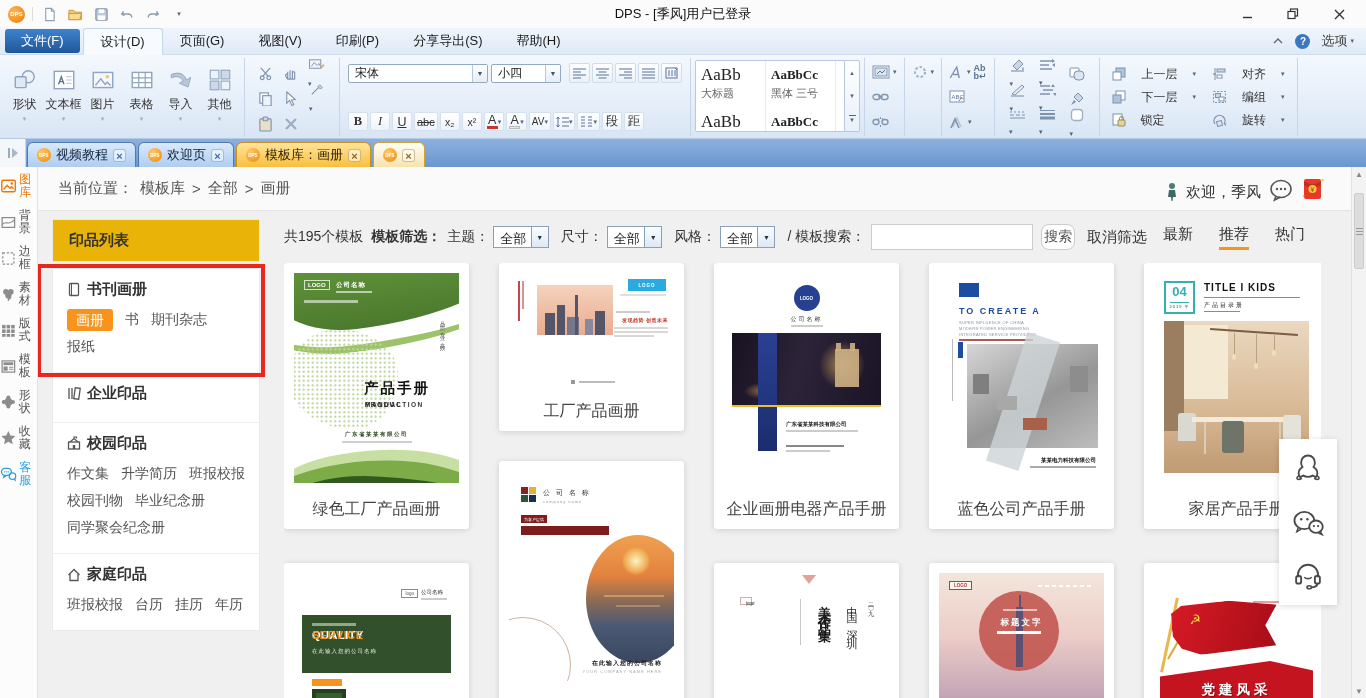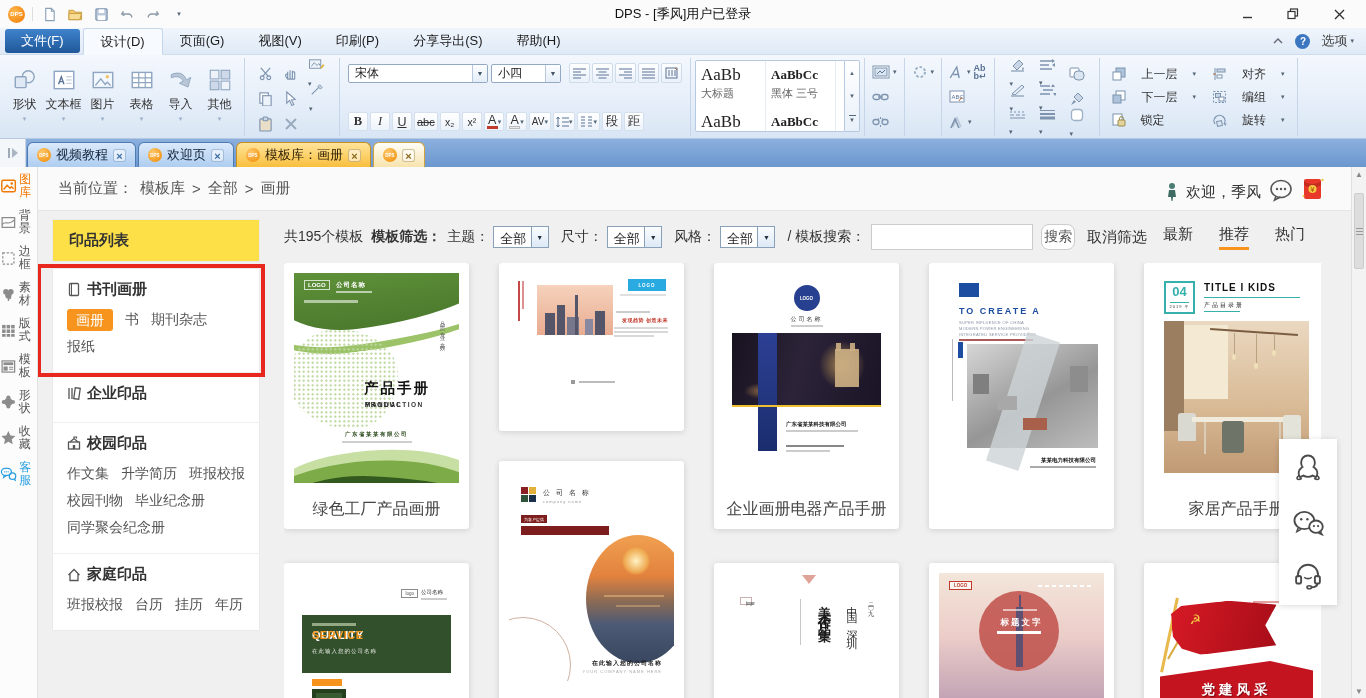--- a/index.html
+++ b/index.html
@@ -103,21 +103,21 @@
 .sbi-service .lbl{color:#2b9fe0;}
 .content{flex:1;position:relative;background:#f0f0f0;overflow:hidden;}
 .crumbbar{height:44px;background:#fafafa;border-bottom:1px solid #e5e5e5;display:flex;align-items:center;
   padding-left:20px;font-size:15px;color:#555;}
 .crumb{display:flex;gap:7px;align-items:center;}
 .user-area{margin-left:auto;display:flex;align-items:flex-end;gap:7px;padding-right:26px;}
 .welcome{font-size:15px;color:#333;}
 
 
 .panel{position:absolute;left:14px;top:52px;width:208px;}
-.phead{background:#fde047;border:1px solid #eaeaea;padding:11px 16px;font-size:15px;font-weight:bold;color:#333;}
+.phead{background:#eab308;border:1px solid #eaeaea;padding:11px 16px;font-size:15px;font-weight:bold;color:#333;}
 .pbody{margin-top:6px;background:#fff;border:1px solid #eaeaea;}
 .psec{padding:11px 14px 12px;border-top:1px solid #efefef;position:relative;}
 .psec:first-child{border-top:none;}
 .ptitle{display:flex;align-items:center;gap:6px;font-size:15px;font-weight:bold;color:#333;margin-bottom:7px;}
 .prow{font-size:14px;color:#555;line-height:27px;display:flex;flex-wrap:wrap;gap:0 12px;align-items:center;}
 .ptag.hot{background:#f7941d;color:#fff;border-radius:3px;padding:2px 9px;line-height:18px;}
 .red-frame{position:absolute;left:-16px;right:-6px;top:-5px;bottom:-5px;border:4px solid #e8281e;pointer-events:none;}
 
 
 .filterbar{position:absolute;left:246px;right:46px;top:52px;height:36px;display:flex;align-items:center;
@@ -1128,20 +1128,21 @@
               <div class="lgo">LOGO</div>
                 <div class="lbar"></div>
               <div class="s1"></div>
               <div class="slogan">发现趋势 创造未来</div>
               <div class="s2"></div>
                 <div class="s3"></div>
                 <div class="s4"></div>
               <div class="bq"></div>
                 <div class="bt"></div>
             </div>
+            <div class="clabel">工厂产品画册</div>
           </div>
           <div class="card">
             <div class="cover cv7">
               <div class="lsq">
                   <div class="q1"></div>
                   <div class="q2"></div>
                   <div class="q3"></div>
                   <div class="q4"></div>
                 </div>
               <span class="co">公 司 名 称</span>
@@ -1211,20 +1212,21 @@
               <div class="photo">
                   <div class="rv"></div>
                   <div class="k1"></div>
                   <div class="k2"></div>
                   <div class="k3"></div>
                   <div class="roof"></div>
                 </div>
               <span class="ft">某某电力科技有限公司</span>
                 <div class="ftbar"></div>
             </div>
+            <div class="clabel">蓝色公司产品手册</div>
           </div>
           <div class="card">
             <div class="cover cv9">
               <div class="ph"></div>
               <div class="circle"></div>
               <div class="cdots"></div>
               <div class="cti">标题文字</div>
               <div class="cbar"></div>
               <div class="ant"></div>
                 <div class="sp"></div>

